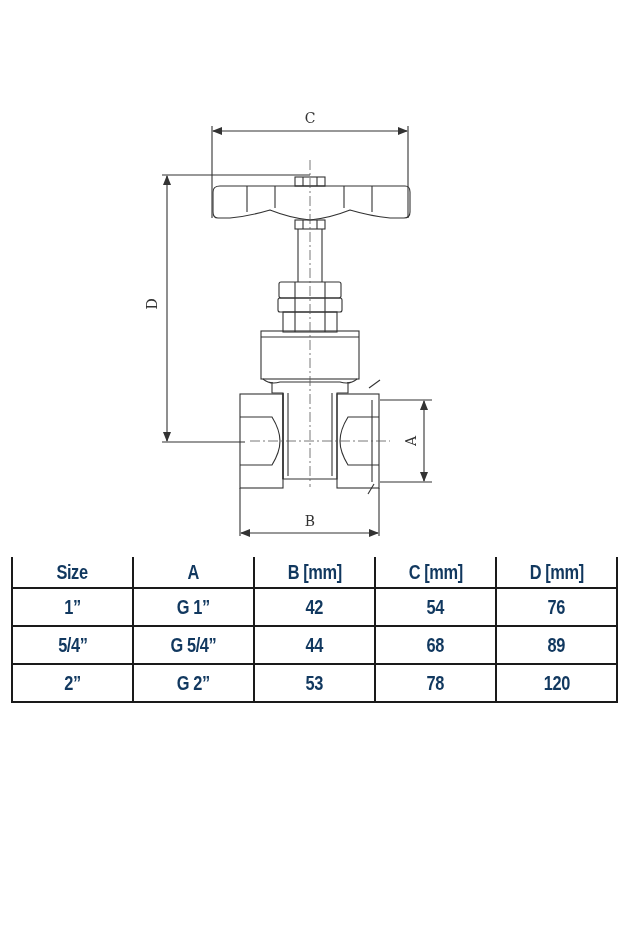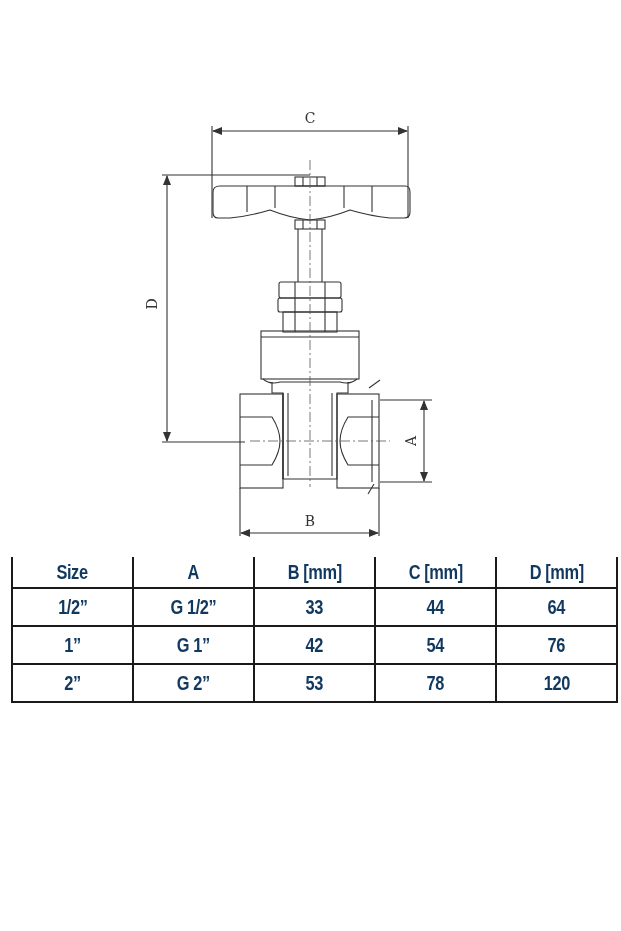--- a/index.html
+++ b/index.html
@@ -133,32 +133,32 @@
     <tr>
       <th><span class="cell-text">Size</span></th>
       <th><span class="cell-text">A</span></th>
       <th><span class="cell-text">B [mm]</span></th>
       <th><span class="cell-text">C [mm]</span></th>
       <th><span class="cell-text">D [mm]</span></th>
     </tr>
   </thead>
   <tbody>
     <tr>
-      <td><span class="cell-text">1/2”</span></td>
-      <td><span class="cell-text">G 1/2”</span></td>
-      <td><span class="cell-text">33</span></td>
-      <td><span class="cell-text">44</span></td>
-      <td><span class="cell-text">64</span></td>
-    </tr>
-    <tr>
       <td><span class="cell-text">1”</span></td>
       <td><span class="cell-text">G 1”</span></td>
       <td><span class="cell-text">42</span></td>
       <td><span class="cell-text">54</span></td>
       <td><span class="cell-text">76</span></td>
+    </tr>
+    <tr>
+      <td><span class="cell-text">5/4”</span></td>
+      <td><span class="cell-text">G 5/4”</span></td>
+      <td><span class="cell-text">44</span></td>
+      <td><span class="cell-text">68</span></td>
+      <td><span class="cell-text">89</span></td>
     </tr>
     <tr>
       <td><span class="cell-text">2”</span></td>
       <td><span class="cell-text">G 2”</span></td>
       <td><span class="cell-text">53</span></td>
       <td><span class="cell-text">78</span></td>
       <td><span class="cell-text">120</span></td>
     </tr>
   </tbody>
 </table>

